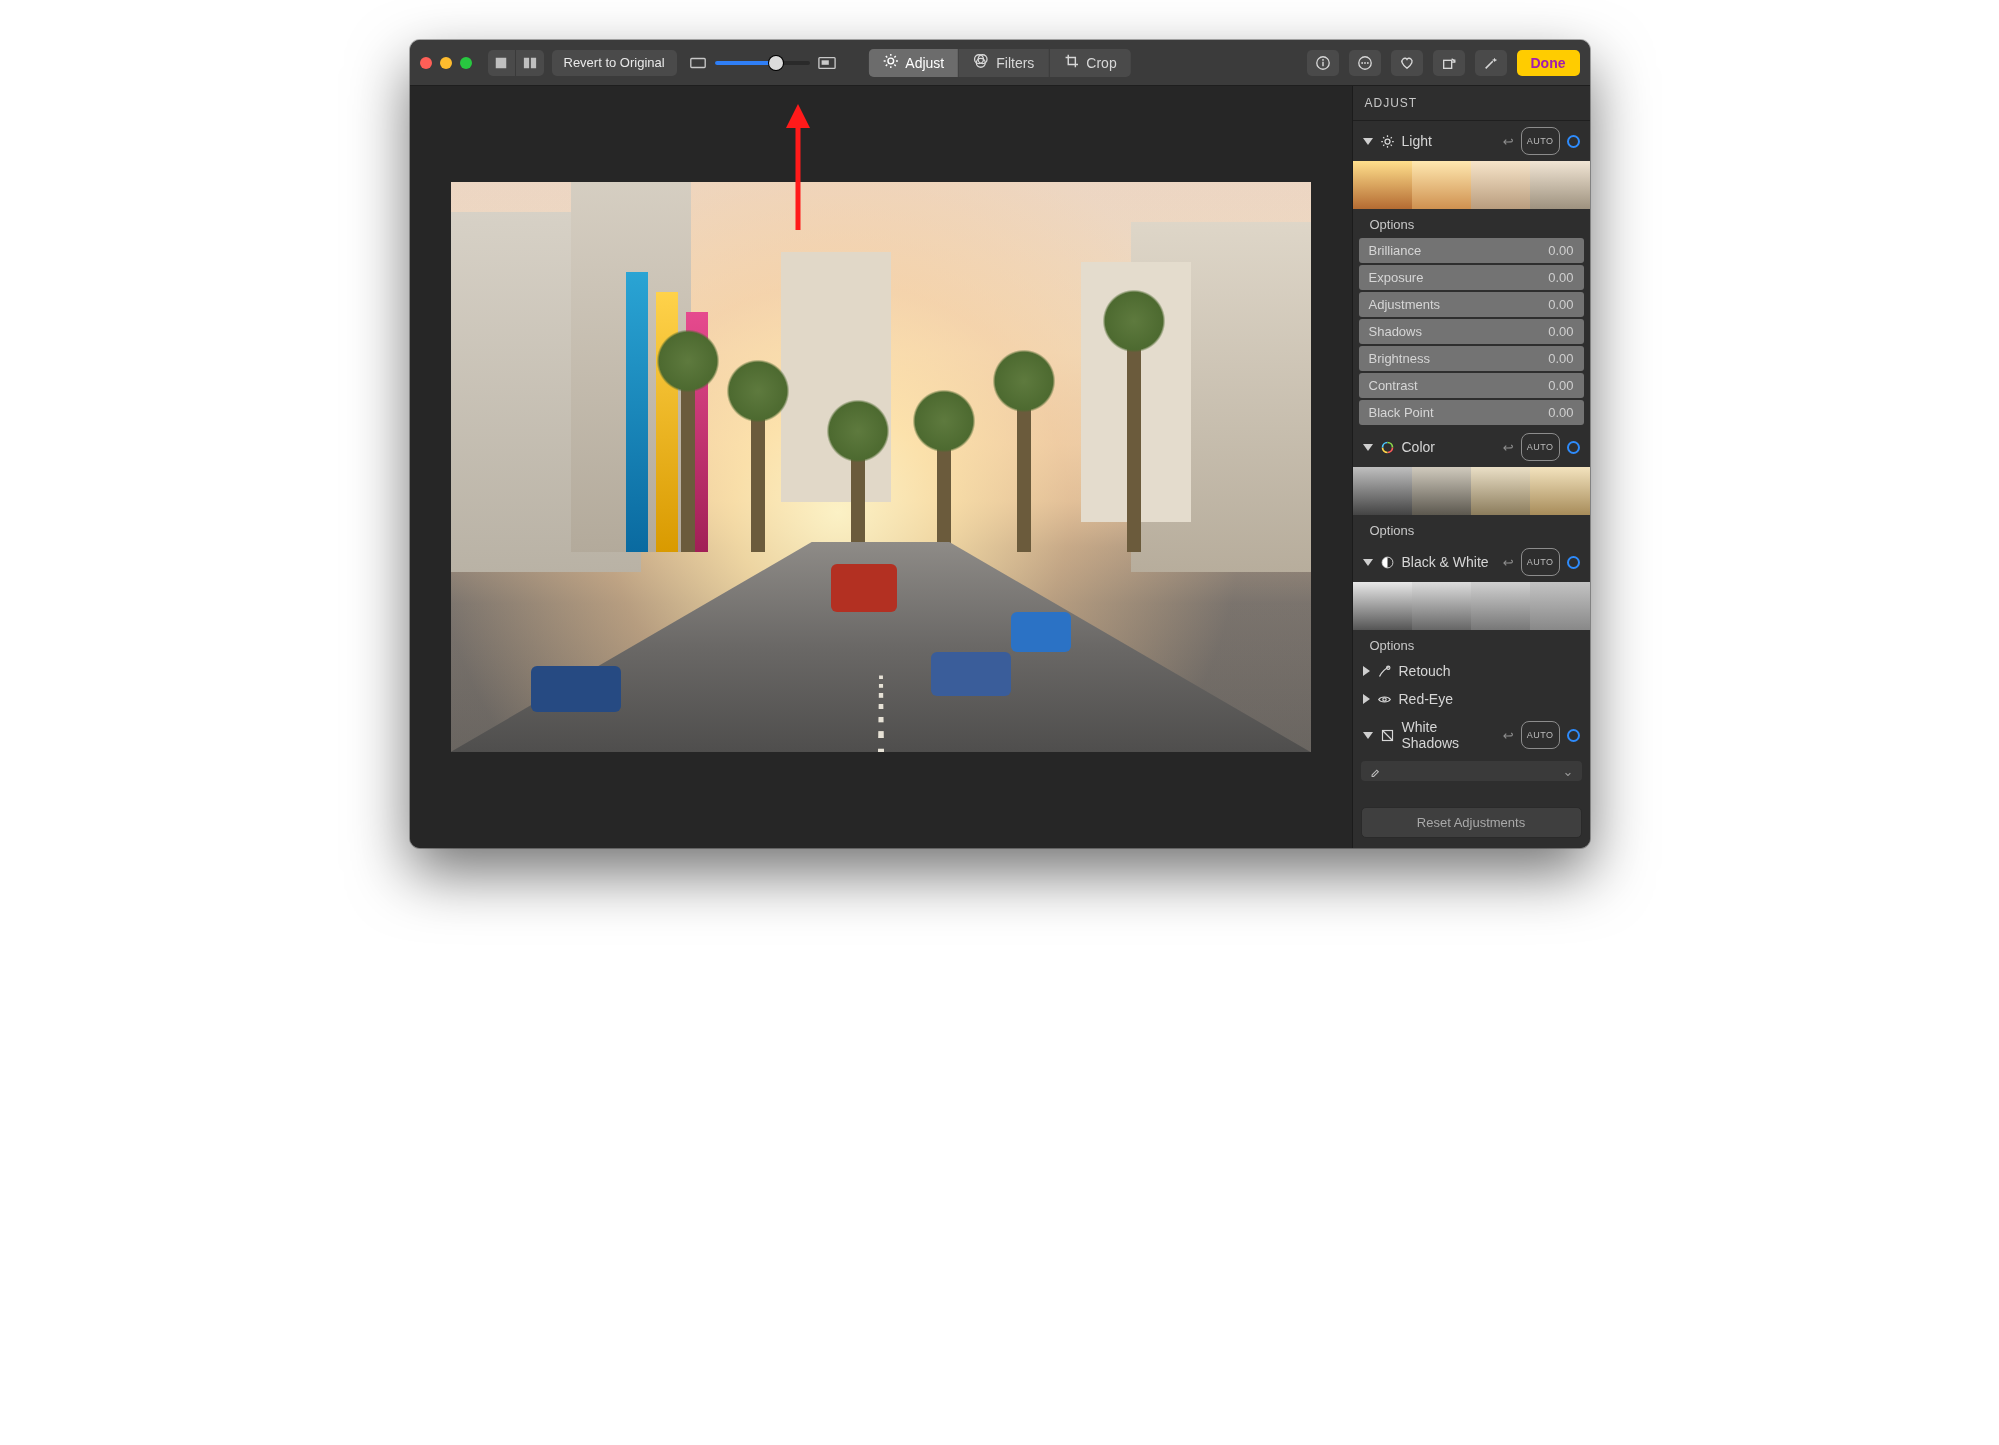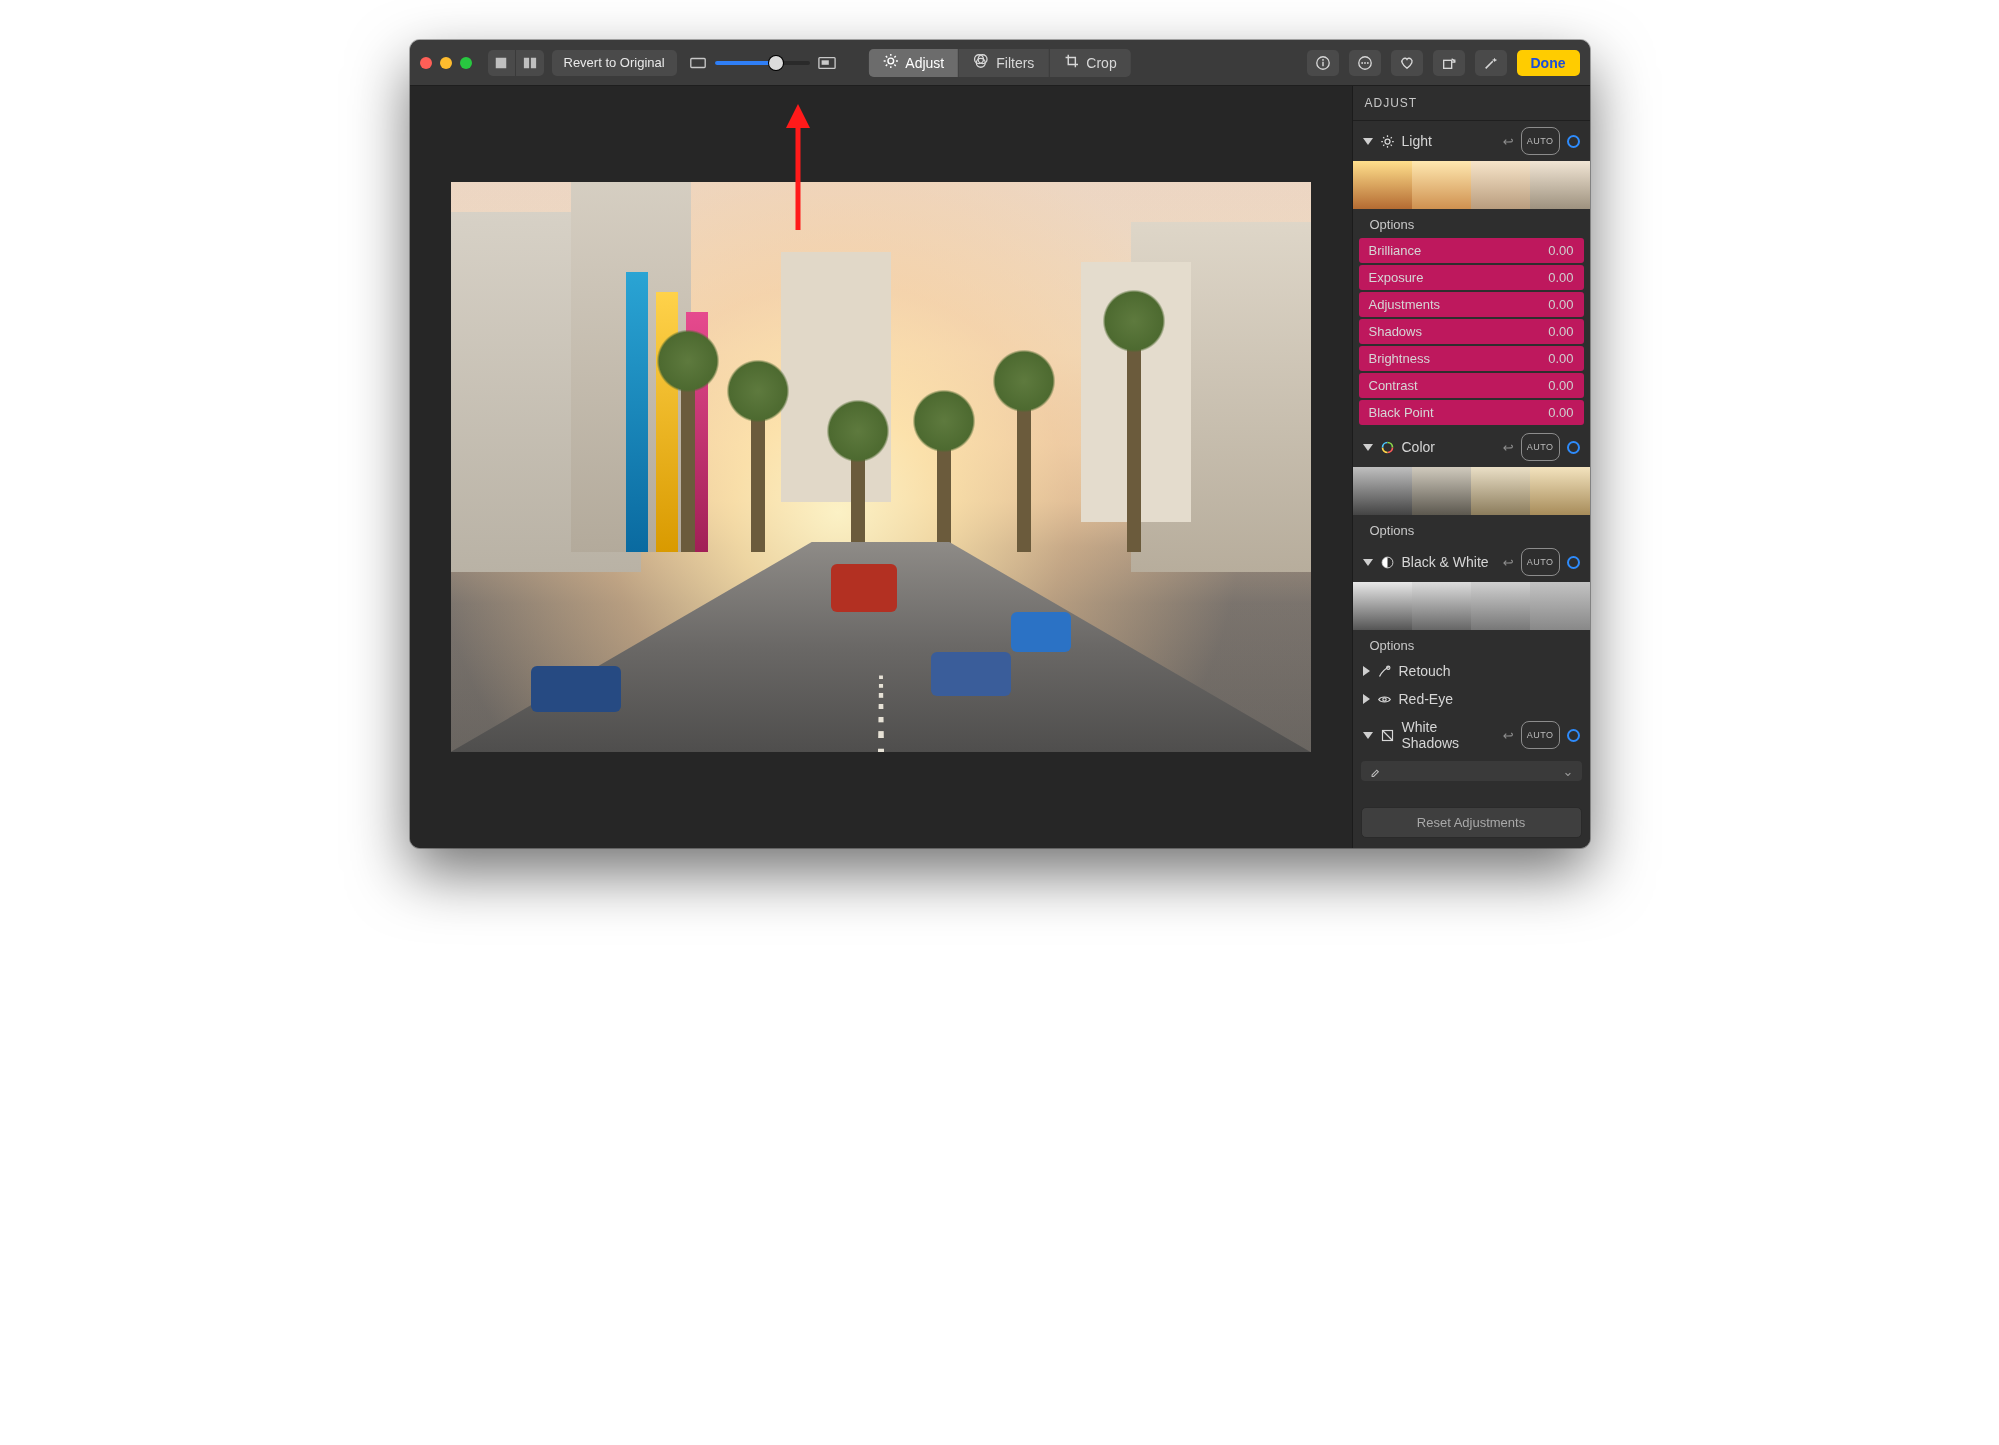--- a/index.html
+++ b/index.html
@@ -83,21 +83,21 @@
   }
   .center-tabs .tab {
     display:flex;align-items:center;gap:7px;padding:0 14px;color:#d7d7d7;font-size:14px;cursor:pointer;
     border-right:1px solid #3a3a3a;
   }
   .center-tabs .tab:last-child{border-right:none;}
   .center-tabs .tab.active { background:#6c6c6c; color:#fff; }
   .center-tabs .tab svg{width:16px;height:16px;}
   .toolbar-right { margin-left:auto; display:flex; gap:10px; align-items:center;}
   .done-btn {
-    background:#ffcc00; color:#1d4ed8; font-weight:600; height:26px; padding:0 14px;
+    background:#ffcc00; color:#a21caf; font-weight:600; height:26px; padding:0 14px;
     border-radius:5px; display:flex;align-items:center; font-size:14px; cursor:pointer;
   }
   
   .body { flex:1; display:flex; min-height:0; }
   .canvas {
     flex:1; background:#262626; display:flex; align-items:center; justify-content:center; position:relative;
   }
   .photo {
     width: 860px; height: 570px;
     background:
@@ -164,21 +164,21 @@
   .th.bw3{background:linear-gradient(#d0d0d0,#777);}
   .th.bw4{background:linear-gradient(#c3c3c3,#888);}
   .th.g1{background:linear-gradient(#bfbfbf,#444);} 
   .th.g2{background:linear-gradient(#d0cabd,#5c584f);} 
   .th.g3{background:linear-gradient(#eadfc6,#8b7c5c);} 
   .th.g4{background:linear-gradient(#f3e3be,#a78c5a);} 
   .subhead{display:flex;align-items:center;gap:7px;padding:4px 10px;color:#c8c8c8;}
   .subhead .tri{transform:scale(.8);}
   .slider-row{
     display:flex;align-items:center;justify-content:space-between;
-    background:#be185d;margin:2px 6px;border-radius:3px;padding:5px 10px;
+    background:#737373;margin:2px 6px;border-radius:3px;padding:5px 10px;
   }
   .slider-row .sval{color:#cfcfcf;font-variant-numeric:tabular-nums;}
   .reset-bar{
     margin:8px 8px 10px 8px;background:#3f3f3f;border:1px solid #2a2a2a;
     color:#a9a9a9;text-align:center;padding:7px 0;border-radius:5px;cursor:pointer;font-size:13px;
   }
   .popup-trunc{
     margin:4px 8px 0 8px; height:20px; background:#3a3a3a; border-radius:4px;
     display:flex;align-items:center;gap:6px;padding:0 8px;color:#bdbdbd;overflow:hidden;
   }

